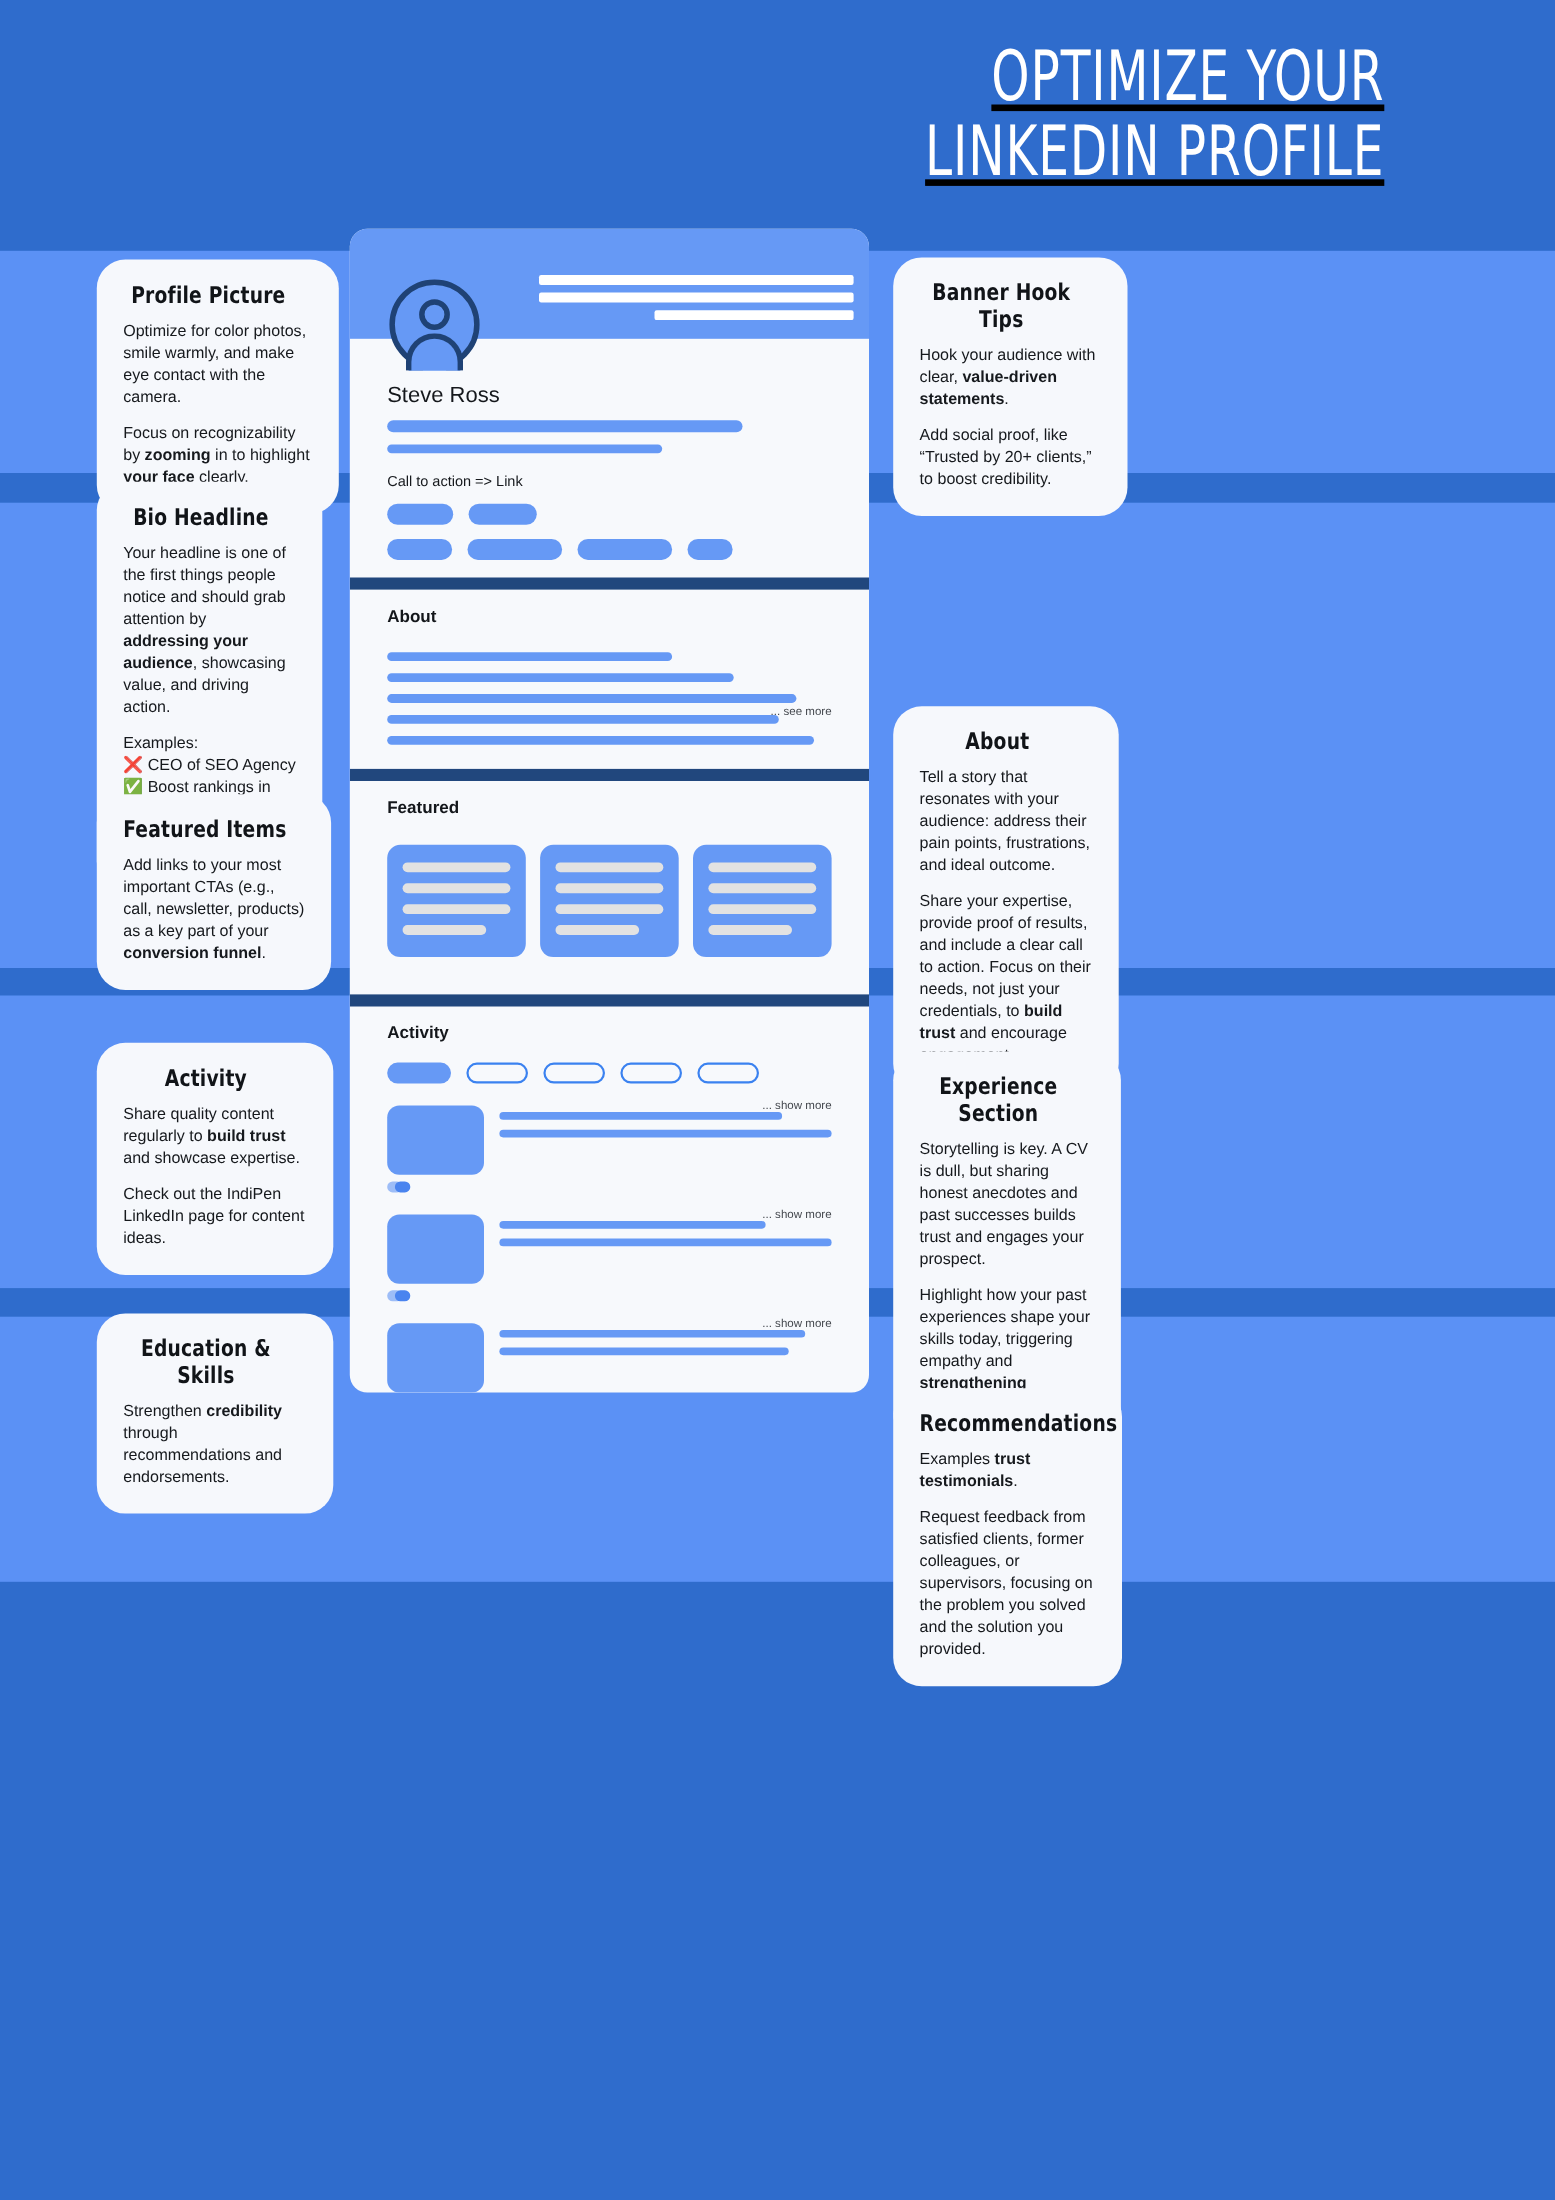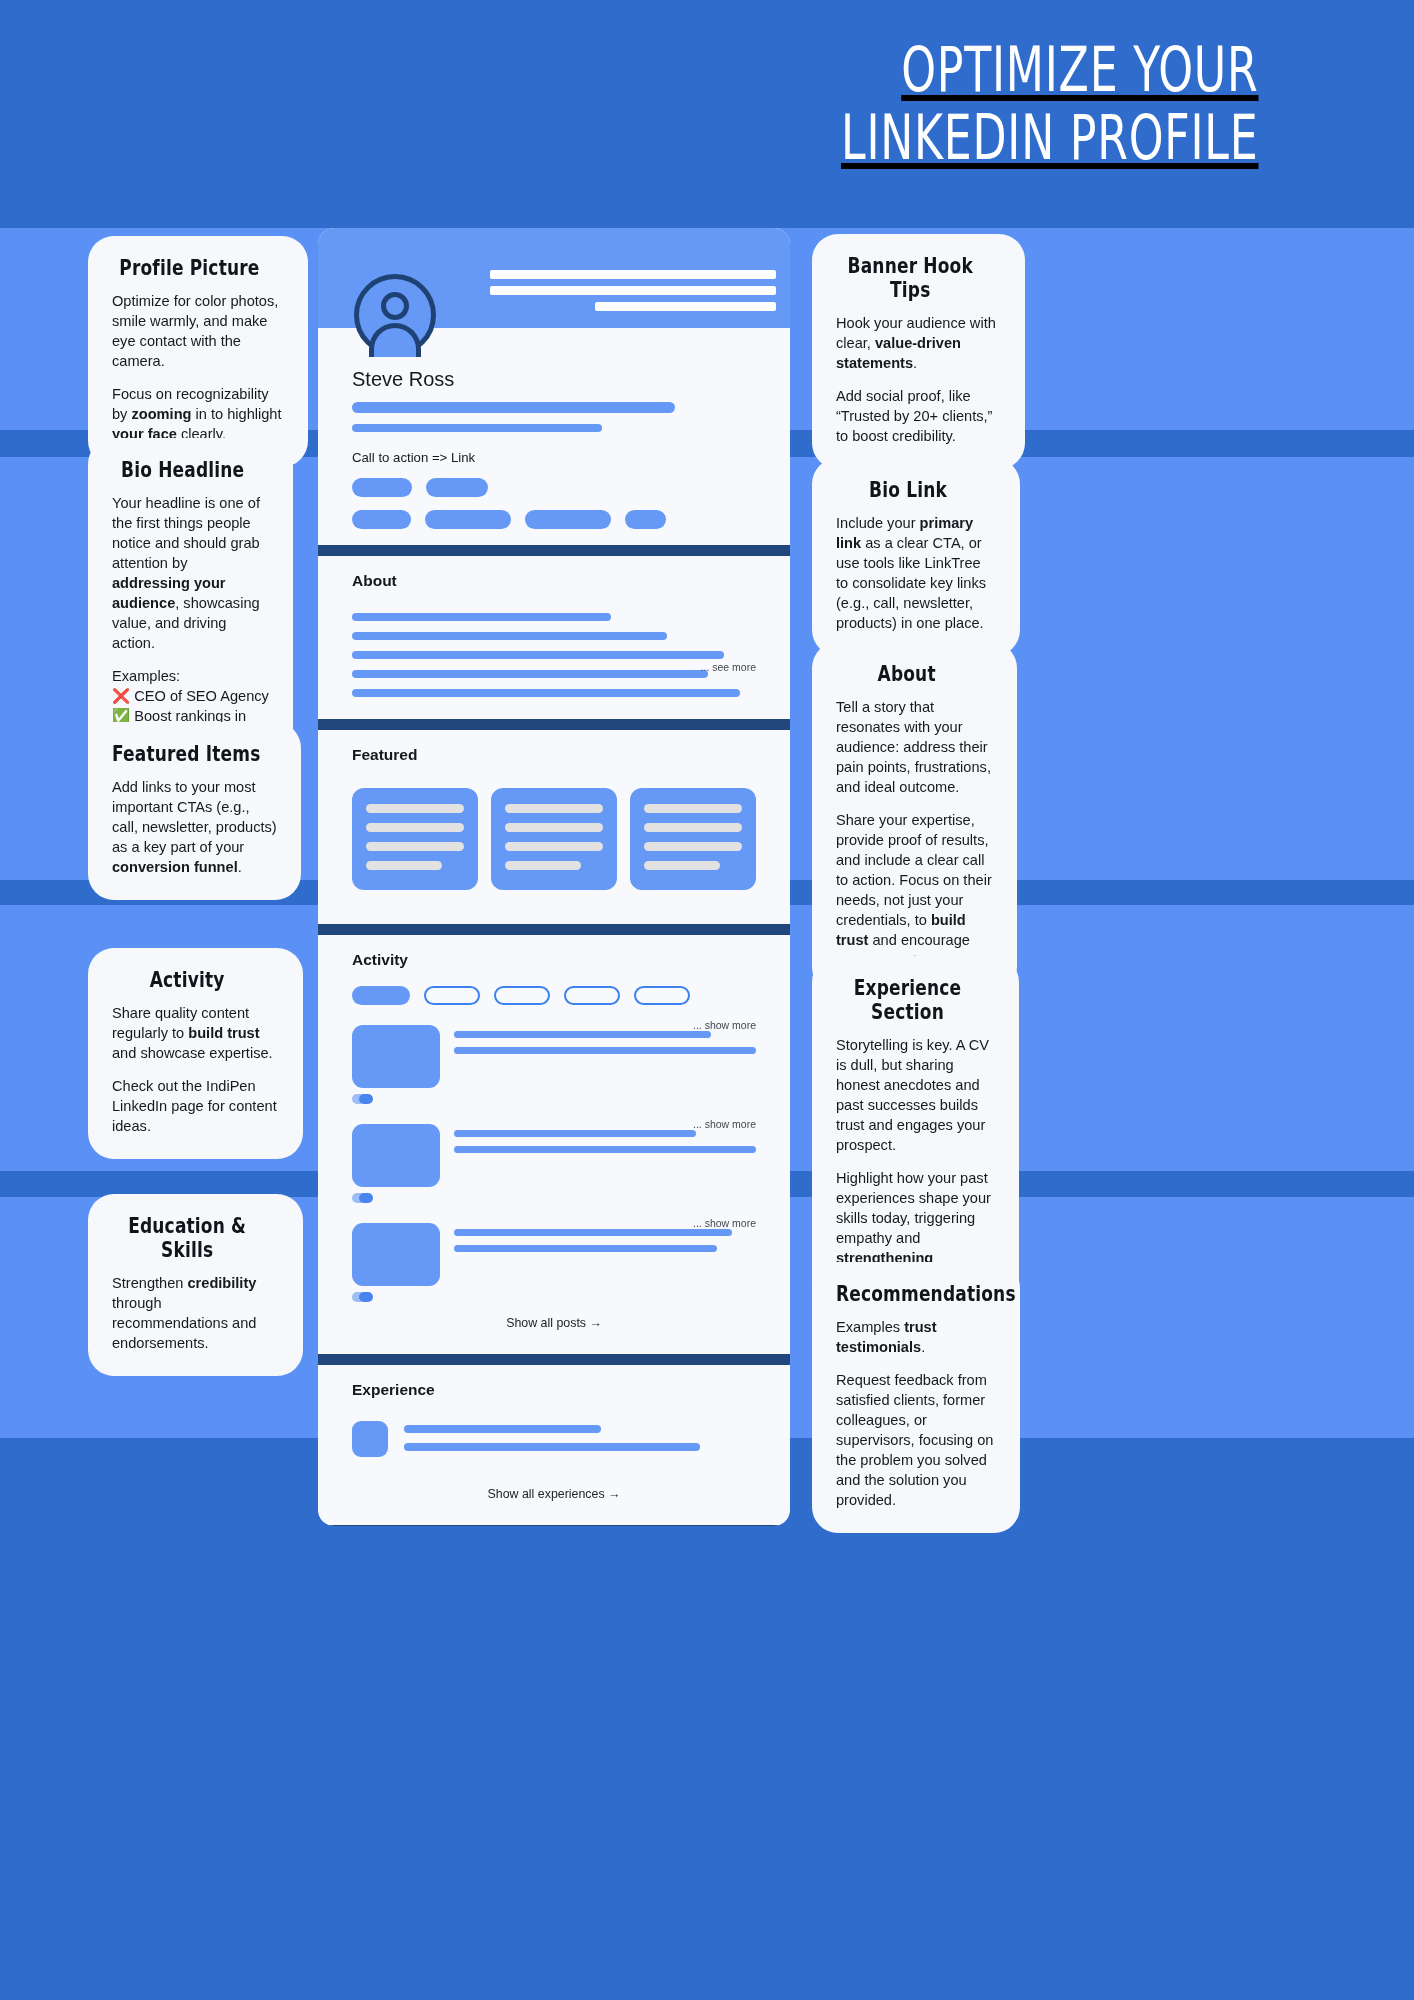--- a/index.html
+++ b/index.html
@@ -62,22 +62,22 @@
   .card b { font-weight: 700; }
   .em-x { color: #e03a2f; font-weight: 700; }
   .em-ok { color: #2eab4f; font-weight: 700; }
 
   .card.left h3 { text-align: center; }
   .card.right h3 { text-align: center; }
 
   
   .mock {
     position: absolute;
-    left: 318px; top: 228px;
-    width: 472px; height: 1298px;
+    left: 318px; top: 208px;
+    width: 472px; height: 1058px;
     background: #f7f9fc;
     border-radius: 16px;
     overflow: hidden;
     z-index: 7;
   }
   .mock-banner { height: 100px; background: #6699f5; position: relative; }
   .banner-bar { position: absolute; background: #ffffff; border-radius: 2px; height: 9px; }
 
   .avatar {
     position: absolute; left: 36px; top: 46px;
@@ -196,26 +196,20 @@
   </div>
 
   <div class="card right" style="left:812px; top:234px; width:213px;">
     <h3>Banner Hook Tips</h3>
     <div>
         <p><span>Hook your audience with clear, </span><b>value-driven statements</b><span>.</span></p>
         <p><span>Add social proof, like “Trusted by 20+ clients,” to boost credibility.</span></p>
       </div>
   </div>
 
-  <div class="card right" style="left:812px; top:458px; width:208px;">
-    <h3>Bio Link</h3>
-    <div>
-        <p><span>Include your </span><b>primary link</b><span> as a clear CTA, or use tools like LinkTree to consolidate key links (e.g., call, newsletter, products) in one place.</span></p>
-      </div>
-  </div>
 
   <div class="card right" style="left:812px; top:642px; width:205px;">
     <h3>About</h3>
     <div>
         <p><span>Tell a story that resonates with your audience: address their pain points, frustrations, and ideal outcome.</span></p>
         <p><span>Share your expertise, provide proof of results, and include a clear call to action. Focus on their needs, not just your credentials, to </span><b>build trust</b><span> and encourage engagement.</span></p>
       </div>
   </div>
 
   <div class="card right" style="left:812px; top:956px; width:207px;">

